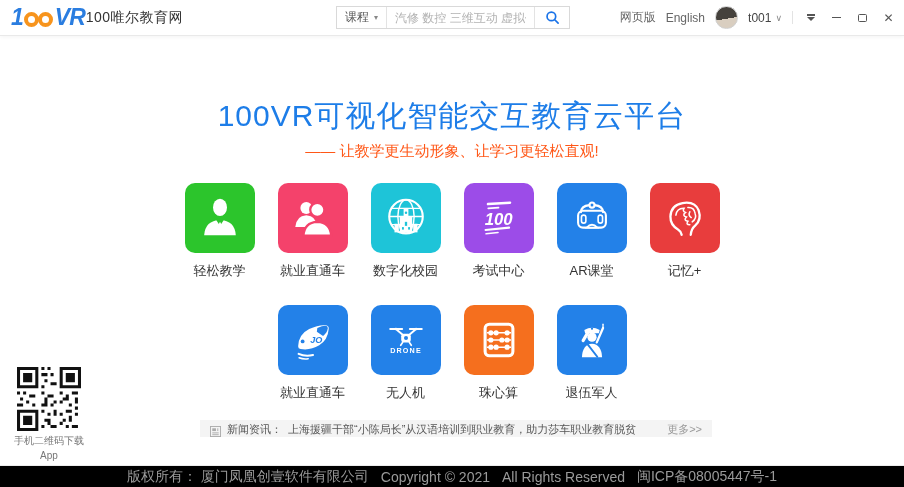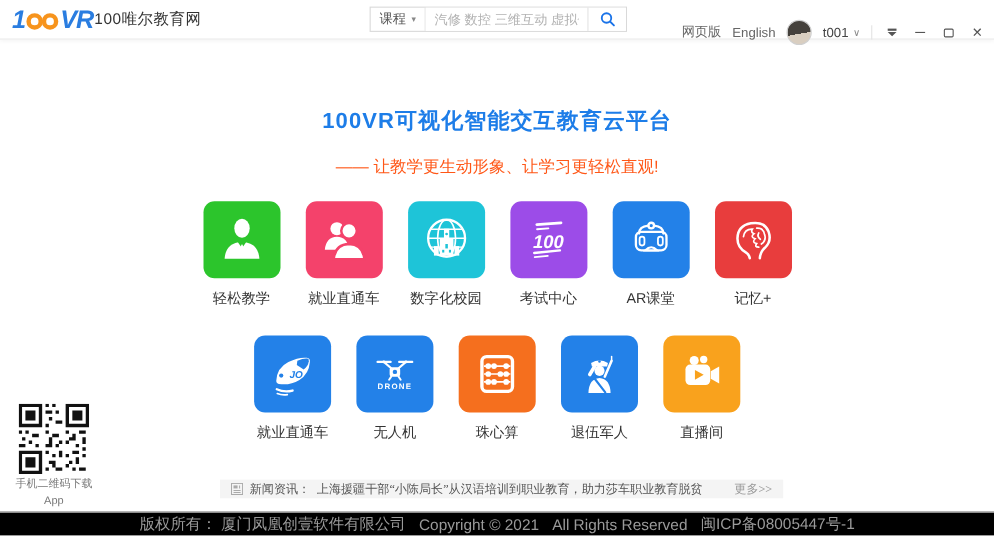--- a/index.html
+++ b/index.html
@@ -20,60 +20,60 @@
           background:#fff;display:flex;align-items:stretch;box-sizing:border-box;}
   .search-cat{display:flex;align-items:center;gap:5px;padding:0 8px;font-size:12px;color:#555;
               border-right:1px solid #e3e3e3;cursor:pointer;white-space:nowrap;}
   .search-cat .caret{font-size:8px;color:#888;}
   .search-input{flex:1;min-width:0;border:none;outline:none;padding:0 8px;font-size:12px;color:#333;
                 font-family:"Liberation Sans",sans-serif;}
   .search-input::placeholder{color:#b2b2b2;}
   .search-btn{width:35px;border:none;border-left:1px solid #e3e3e3;background:#fff;
               display:flex;align-items:center;justify-content:center;cursor:pointer;padding:0;}
 
-  .top-right{position:absolute;right:9px;top:12px;height:35px;display:flex;align-items:center;gap:10px;text-align:center;}
+  .top-right{position:absolute;right:9px;top:0;height:35px;display:flex;align-items:center;gap:10px;text-align:center;}
   .top-link{font-size:12px;color:#666;cursor:pointer;}
   .avatar{width:21px;height:21px;border-radius:50%;border:1px solid #cfcfcf;
           background:linear-gradient(170deg,#45413c 0 55%,#d9cec0 55% 100%);cursor:pointer;}
   .user{display:flex;align-items:center;gap:4px;font-size:12px;color:#444;cursor:pointer;}
   .user .chevron{font-size:9px;color:#888;}
   .sep{width:1px;height:13px;background:#e3e3e3;}
   .winctl{display:flex;align-items:center;gap:13px;margin-left:1px;}
   .ctl{display:flex;align-items:center;justify-content:center;width:13px;height:16px;cursor:pointer;}
   .menu-ic{display:flex;flex-direction:column;align-items:center;}
   .menu-bar{width:8px;height:1.5px;background:#555;margin-bottom:1.5px;}
   .menu-tri{width:0;height:0;border-left:4px solid transparent;border-right:4px solid transparent;border-top:4px solid #555;}
   .min-ic{width:9px;height:1.5px;background:#555;}
   .max-ic{width:9px;height:8px;border:1.3px solid #555;border-radius:1.5px;box-sizing:border-box;}
   .close-ic{font-size:12px;color:#555;line-height:1;}
 
   
-  .hero-title{position:absolute;top:96px;left:0;right:0;text-align:center;font-size:20px;
-              letter-spacing:1px;color:#1d7de8;font-weight:bold;}
+  .hero-title{position:absolute;top:96px;left:0;right:0;text-align:center;font-size:30px;
+              letter-spacing:1px;color:#1d7de8;}
   .hero-sub{position:absolute;top:142px;left:0;right:0;text-align:center;font-size:15px;
             font-weight:normal;color:#ff5717;}
 
   
   .row{position:absolute;left:0;right:0;display:flex;justify-content:center;gap:23px;}
   .row1{top:183px;} .row2{top:305px;}
   .cell{width:70px;display:flex;flex-direction:column;align-items:center;}
   .tile{width:70px;height:70px;border-radius:10px;display:flex;align-items:center;justify-content:center;cursor:pointer;}
   .tile svg{width:46px;height:46px;display:block;}
   .tile-label{margin-top:9px;font-size:13px;color:#333;white-space:nowrap;}
 
   
   .qr-box{position:absolute;left:17px;top:367px;width:64px;height:64px;}
   .qr-box svg{width:64px;height:64px;display:block;}
   .qr-caption{position:absolute;left:0;top:434px;width:98px;text-align:center;font-size:10px;
               color:#777;line-height:1.45;}
 
   
-  .news{position:absolute;left:200px;top:436px;width:512px;height:17px;background:#f4f4f4;
-        display:flex;align-items:center;gap:6px;padding:0 10px;box-sizing:border-box;
-        font-size:11px;color:#555;font-family:Liberation Serif, serif;}
+  .news{position:absolute;left:200px;top:420px;width:512px;height:17px;background:#f4f4f4;
+        display:flex;align-items:flex-end;gap:6px;padding:0 10px;box-sizing:border-box;
+        font-size:11px;color:#555;}
   .news-label{white-space:nowrap;}
   .news-text{white-space:nowrap;overflow:hidden;text-overflow:ellipsis;cursor:pointer;}
   .news-more{margin-left:auto;color:#999;white-space:nowrap;cursor:pointer;}
 
   
   .footer{position:absolute;left:0;right:0;bottom:0;height:21px;background:#000000;
           border-top:1px solid #ececec;display:flex;align-items:center;justify-content:center;
           gap:12px;font-size:14px;color:#9a9a9a;}
 </style>
 </head>
@@ -295,32 +295,20 @@
           <circle cx="24" cy="12.2" r="1.2" fill="var(--tile,#2381e8)"></circle>
           <circle cx="24" cy="21" r="4.8" fill="#fff"></circle>
           <path d="M14.8 24.5 L19.5 16.5" stroke="#fff" stroke-width="3.4" stroke-linecap="round"></path>
           <path d="M13.5 42 Q14 28.5 24 27.8 Q34 28.5 34.5 42 Z" fill="#fff"></path>
           <path d="M19.5 28.5 L29.5 41.5" stroke="var(--tile,#2381e8)" stroke-width="2" stroke-linecap="round"></path>
         </svg>
       </div>
       <div class="tile-label">退伍军人</div>
     </div>
 
-    <div class="cell">
-      <div class="tile" style="background: rgb(249, 162, 29); --tile: #f9a21d;">
-        <svg viewBox="0 0 48 48">
-          <circle cx="16.8" cy="11.2" r="4.3" fill="#fff"></circle>
-          <circle cx="25.8" cy="10.2" r="3.5" fill="#fff"></circle>
-          <rect x="8.5" y="15" width="23.5" height="19.5" rx="4.5" fill="#fff"></rect>
-          <path d="M32.5 21.5 L40.5 17 V33 L32.5 28.5 Z" fill="#fff"></path>
-          <path d="M17.5 20.2 L25.8 24.8 L17.5 29.4 Z" fill="var(--tile,#f9a21d)"></path>
-        </svg>
-      </div>
-      <div class="tile-label">直播间</div>
-    </div>
   </div>
 
   <div class="qr-box">
     <svg viewBox="0 0 63 63">
       <rect width="63" height="63" fill="#fff"></rect>
       <g fill="#111">
         <path d="M0 0h21v21H0z M42 0h21v21H42z M0 42h21v21H0z"></path>
         <path fill="#fff" d="M3 3h15v15H3z M45 3h15v15H45z M3 45h15v15H3z"></path>
         <path d="M6 6h9v9H6z M48 6h9v9H48z M6 48h9v9H6z"></path>
         <path d="M24 0h3v3h-3z M30 0h3v3h-3z M24 6h6v3h-6z M33 6h3v3h-3z M27 12h3v3h-3z M24 18h3v3h-3z M33 15h6v3h-6z

